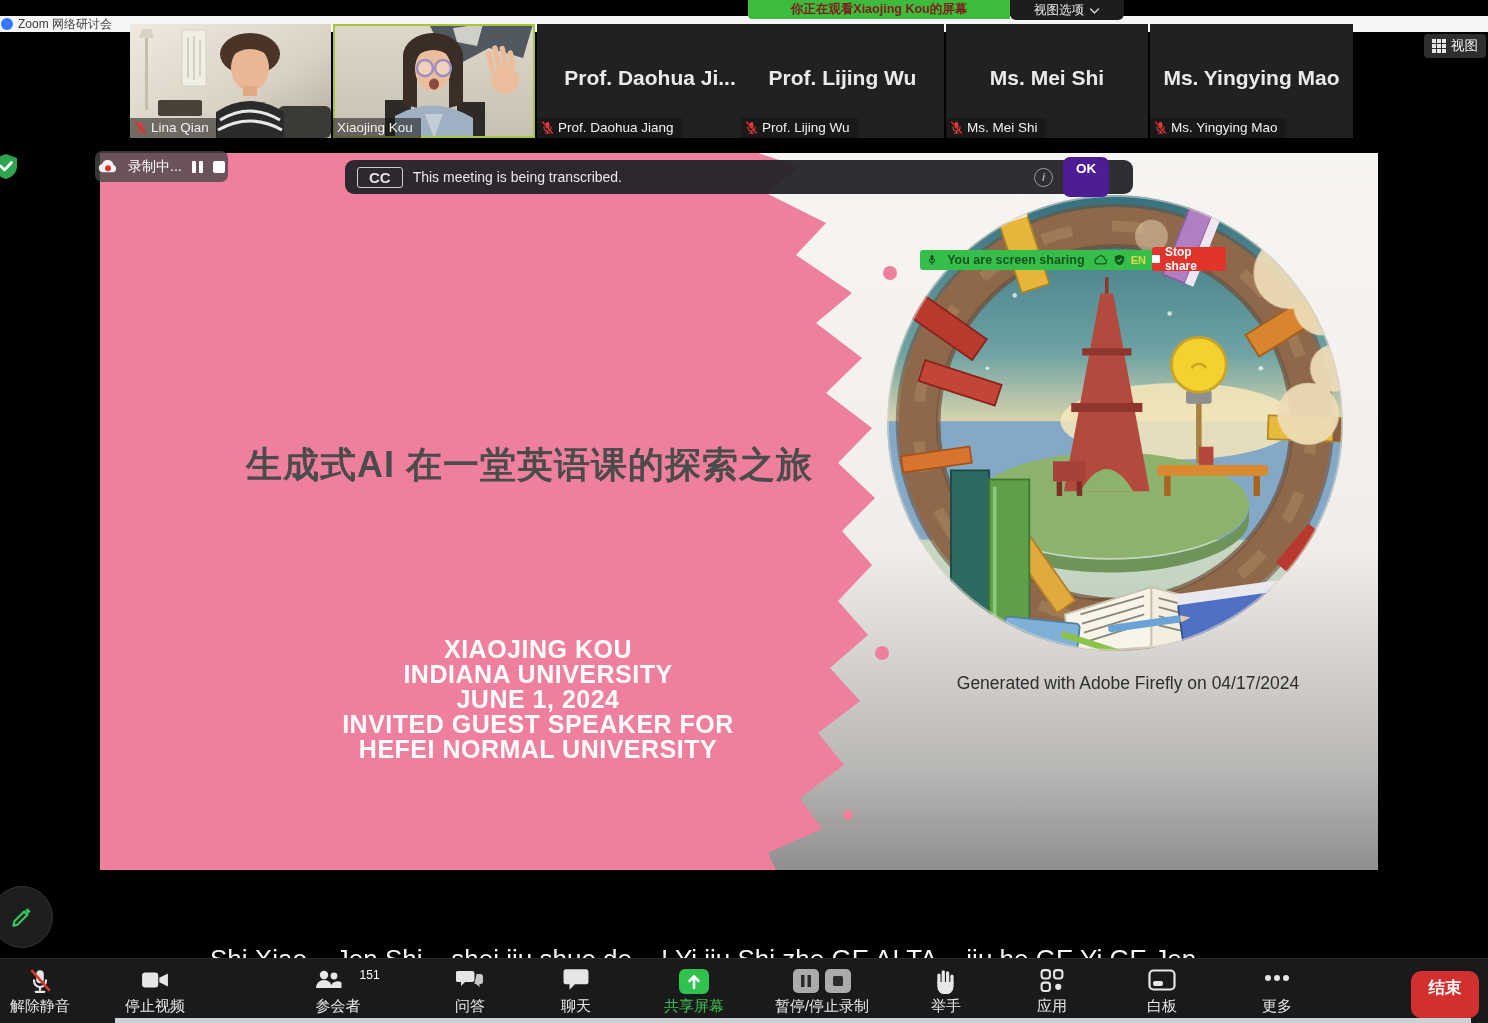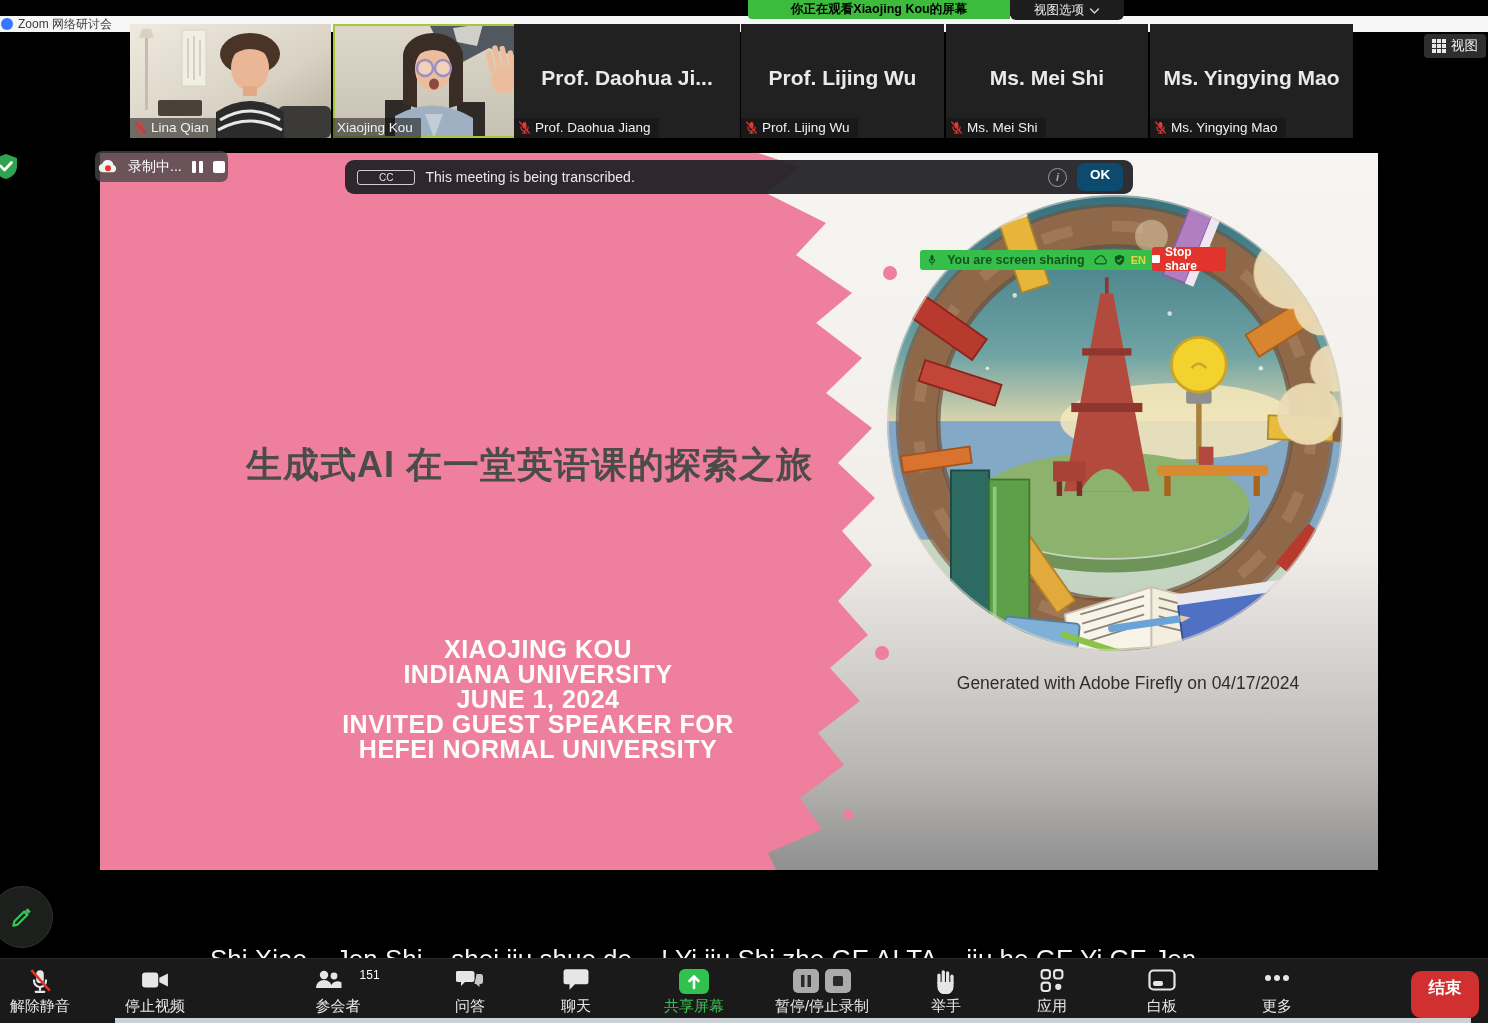--- a/index.html
+++ b/index.html
@@ -4,21 +4,21 @@
 <style>
   html,body{margin:0;padding:0;background:#000;}
   #root{position:relative;width:1488px;height:1023px;background:#000;overflow:hidden;
         font-family:"Liberation Sans","DejaVu Sans",sans-serif;}
   .abs{position:absolute;}
   
   .titlebar{left:0;top:16px;width:1488px;height:16px;background:#f6f6f6;color:#3c3c3c;
             font-size:12px;line-height:16px;}
   .zoomdot{left:1px;top:2px;width:12px;height:12px;border-radius:50%;background:#3578ff;}
   .apptitle{left:18px;top:0;height:16px;line-height:16px;}
-  .watchbanner{left:748px;top:0;width:262px;height:19px;background:#3dbb3d;color:#000000;
+  .watchbanner{left:748px;top:0;width:262px;height:19px;background:#3dbb3d;color:#7f1d1d;
                font-size:12.5px;font-weight:bold;text-align:center;line-height:19px;
                border-radius:0 0 0 4px;}
   .viewopts{left:1010px;top:0;width:114px;height:20px;background:#1d1d1d;color:#ececec;
             font-size:12.5px;border-radius:0 0 6px 6px;text-align:center;line-height:20px;}
   .viewopts svg{vertical-align:middle;margin-left:5px;}
   
   .tile{top:24px;height:114px;background:#212121;overflow:hidden;}
   .tile.activespk{outline:2px solid #a8c63c;outline-offset:-2px;}
   .centername{width:100%;text-align:center;color:#eaeaea;font-weight:bold;font-size:21px;
               top:42px;}
@@ -36,27 +36,27 @@
   .credit{left:848px;top:520px;width:360px;text-align:center;color:#2e2e2e;font-size:17.5px;}
   
   .shield{left:-7px;top:153px;}
   .recpill{left:95px;top:151px;height:31px;background:rgba(70,70,70,.78);border-radius:7px;
            display:flex;align-items:center;gap:10px;padding:0 3px;color:#fff;font-size:14px;}
   .recbars{display:flex;gap:3px;}
   .recbars span{display:block;width:4px;height:12px;background:#fff;border-radius:1px;}
   .recstop{width:12px;height:12px;background:#fff;border-radius:2px;}
   .transbar{left:345px;top:160px;width:788px;height:34px;background:rgba(35,35,40,.95);
             border-radius:9px;display:flex;align-items:center;color:#e9e9e9;font-size:14px;}
-  .ccbox{border:1.5px solid #cfcfcf;border-radius:3px;font-size:10px;font-weight:normal;
-         padding:1px 21px;margin:0 10px 0 12px;color:#e5e5e5;}
+  .ccbox{border:1.5px solid #cfcfcf;border-radius:3px;font-size:15px;font-weight:bold;
+         padding:1px 11px;margin:0 10px 0 12px;color:#e5e5e5;}
   .infocirc{width:17px;height:17px;border:1.5px solid #9a9a9a;border-radius:50%;color:#aaa;
             font-size:11px;font-style:italic;font-weight:bold;text-align:center;line-height:16px;
             margin-left:auto;margin-right:10px;}
-  .okbtn{width:46px;height:28px;background:#0c4a6e;border-radius:7px;color:#fff;font-weight:bold;
-         font-size:13.5px;text-align:center;line-height:24px;margin-right:10px;}
+  .okbtn{width:46px;height:40px;background:#4c1d95;border-radius:7px;color:#fff;font-weight:bold;
+         font-size:13.5px;text-align:center;line-height:24px;margin-right:24px;}
   .toast{left:628px;top:272px;width:224px;height:33px;background:rgba(48,42,52,.92);
          border-radius:17px;display:flex;align-items:center;color:#f2f2f2;font-size:13.5px;gap:7px;
          padding:0 10px 0 12px;box-sizing:border-box;}
   .viewpill{width:58px;height:22px;background:rgba(255,255,255,.22);border-radius:12px;
             text-align:center;line-height:22px;font-size:13px;margin-left:auto;}
   .toastclose{color:#ddd;font-size:13px;margin-left:6px;}
   .sharebar{left:920px;top:250px;width:232px;height:20px;background:#35bf4a;border-radius:3px 0 0 3px;
             display:flex;align-items:center;color:#14541d;font-size:12.5px;font-weight:bold;
             padding:0 6px;box-sizing:border-box;gap:6px;}
   .enbadge{color:#e8d44a;font-size:11px;font-weight:bold;}
@@ -176,21 +176,21 @@
         <rect x="10" y="-28" width="5.5" height="24" rx="2.7" fill="#ecbd9d"></rect>
         <rect x="17" y="-22" width="5.5" height="18" rx="2.7" fill="#ecbd9d"></rect>
         <ellipse cx="9" cy="6" rx="14" ry="14" fill="#ecbd9d"></ellipse>
       </g>
     </svg>
     <div class="tilelabel">
       <span>Xiaojing Kou</span>
     </div>
   </div>
 
-  <div class="abs tile" style="left:514px;width:226px;">
+  <div class="abs tile" style="left:537px;width:226px;">
     <div class="abs centername">Prof. Daohua Ji...</div>
     <div class="tilelabel">
       <svg width="13" height="13">
           <use href="#sym-mic-muted"></use>
         </svg>
       <span>Prof. Daohua Jiang</span>
     </div>
   </div>
 
   <div class="abs tile" style="left:741px;width:203px;">

